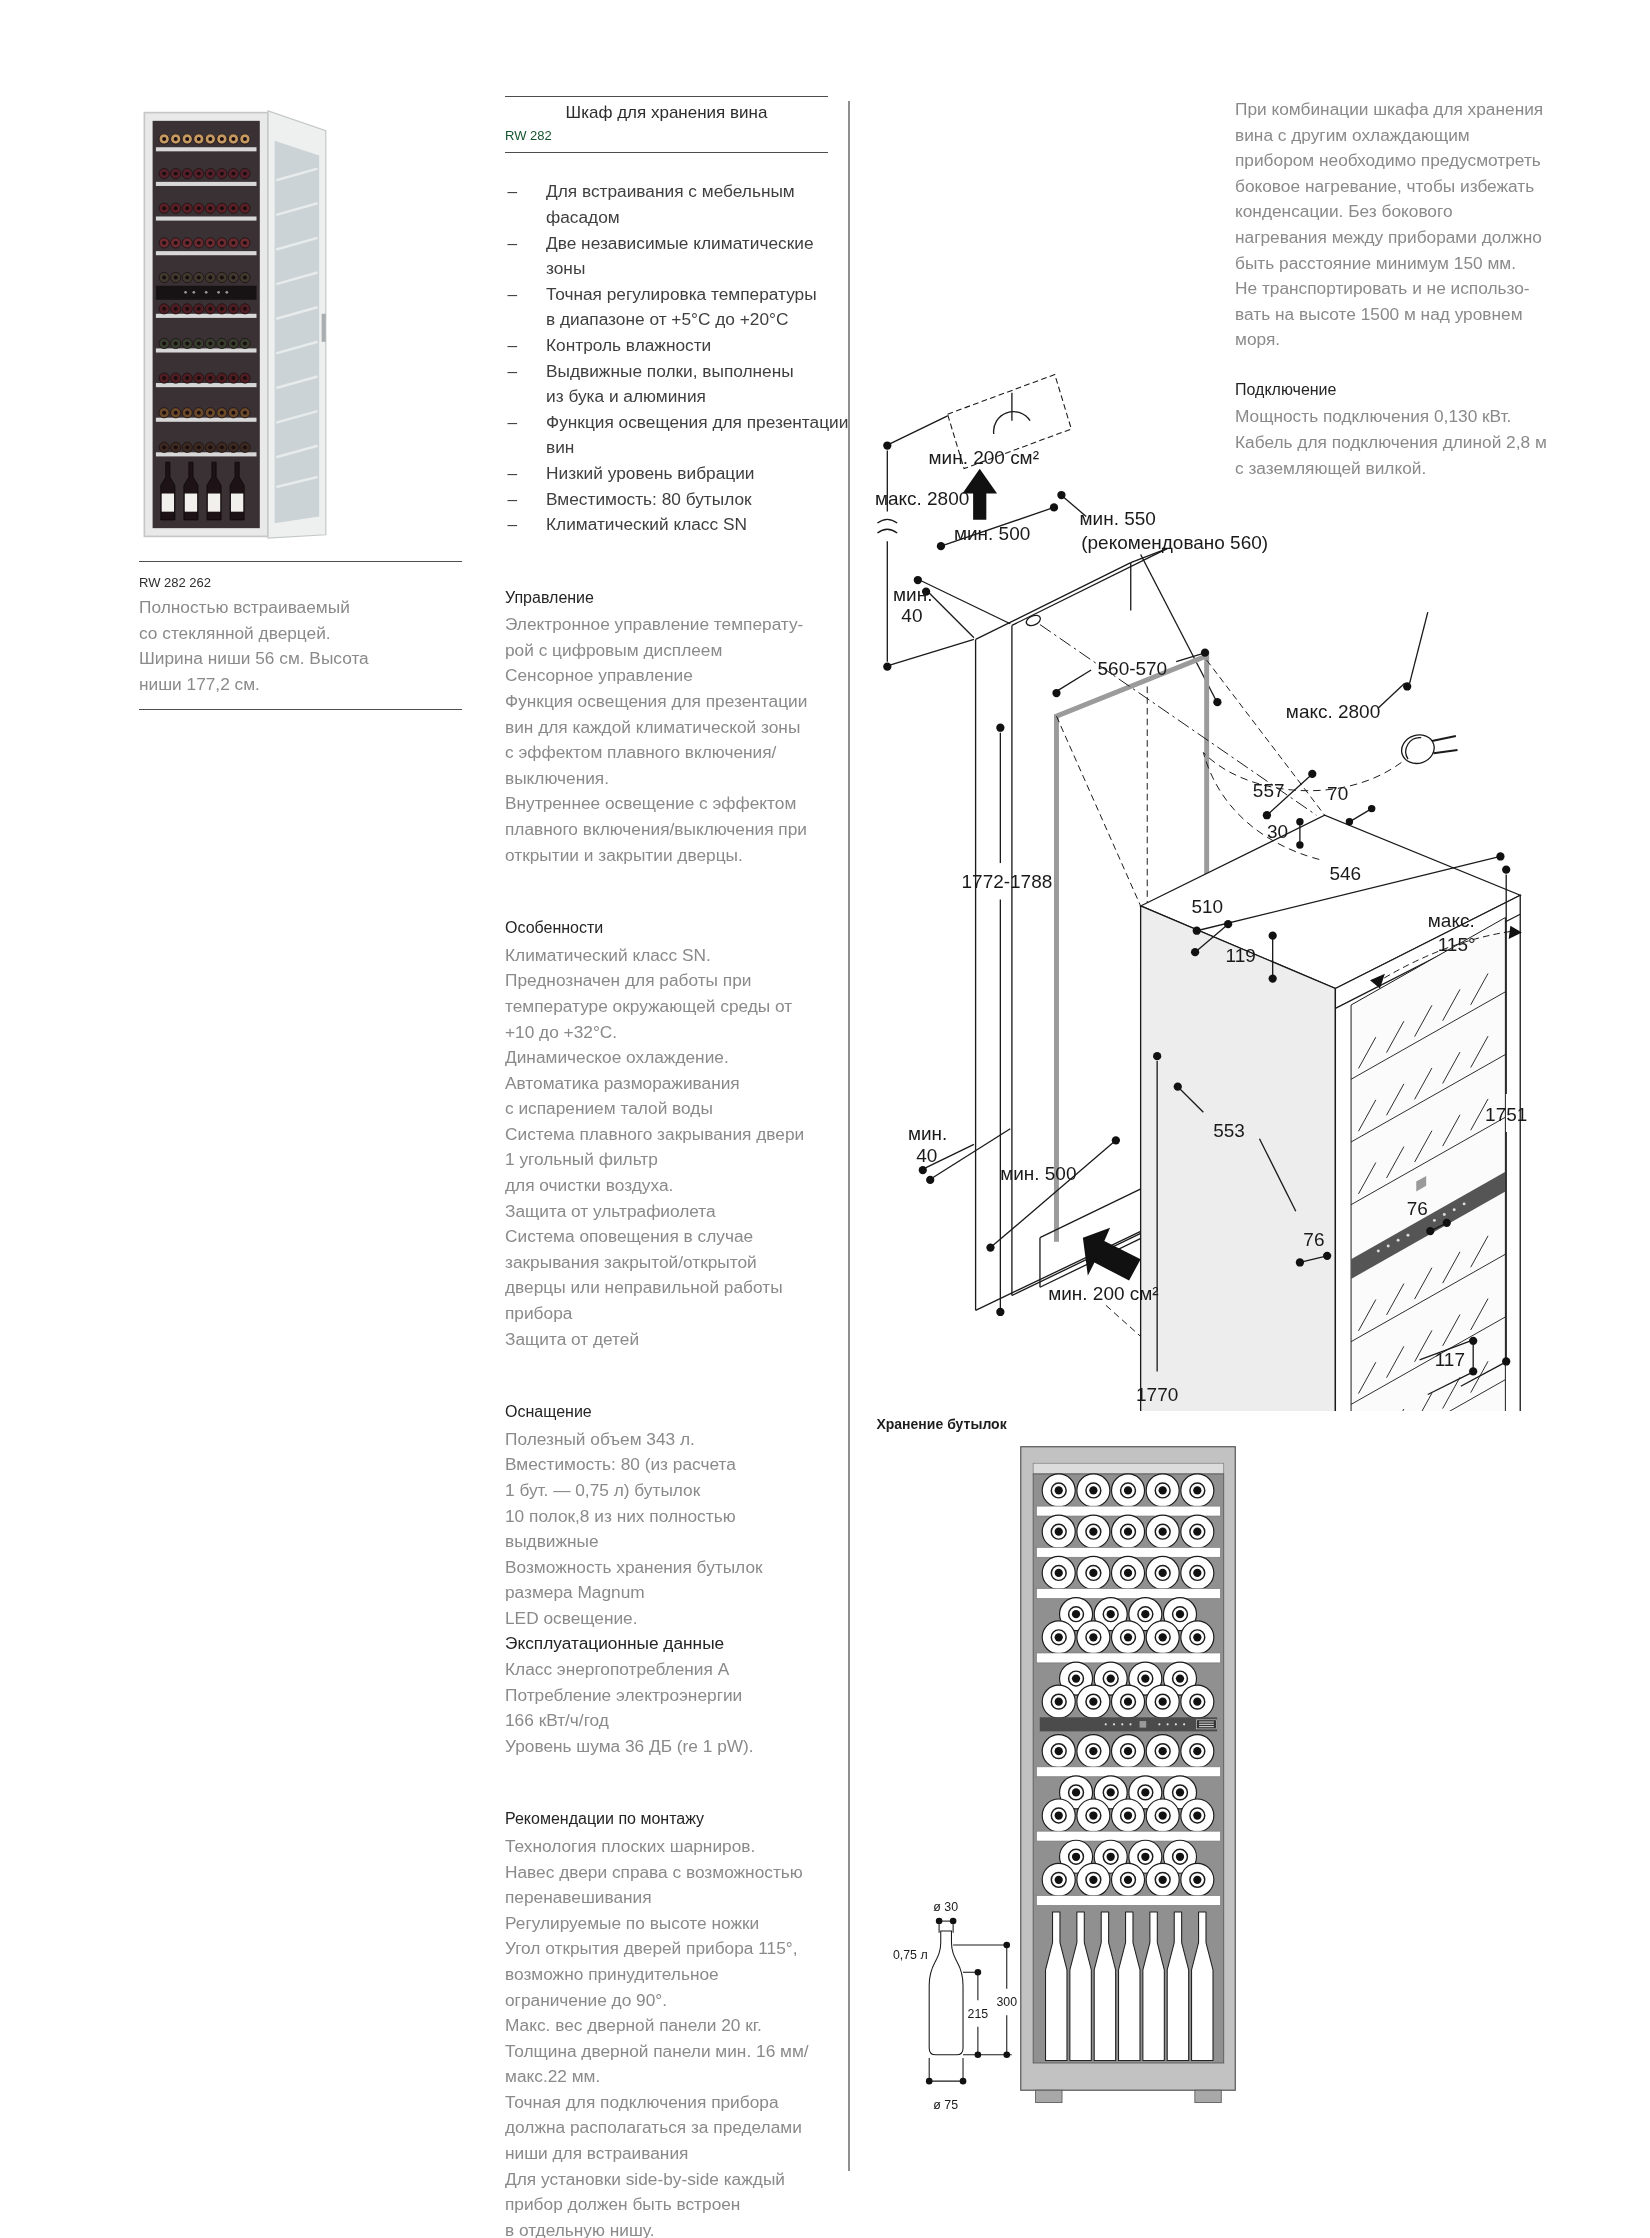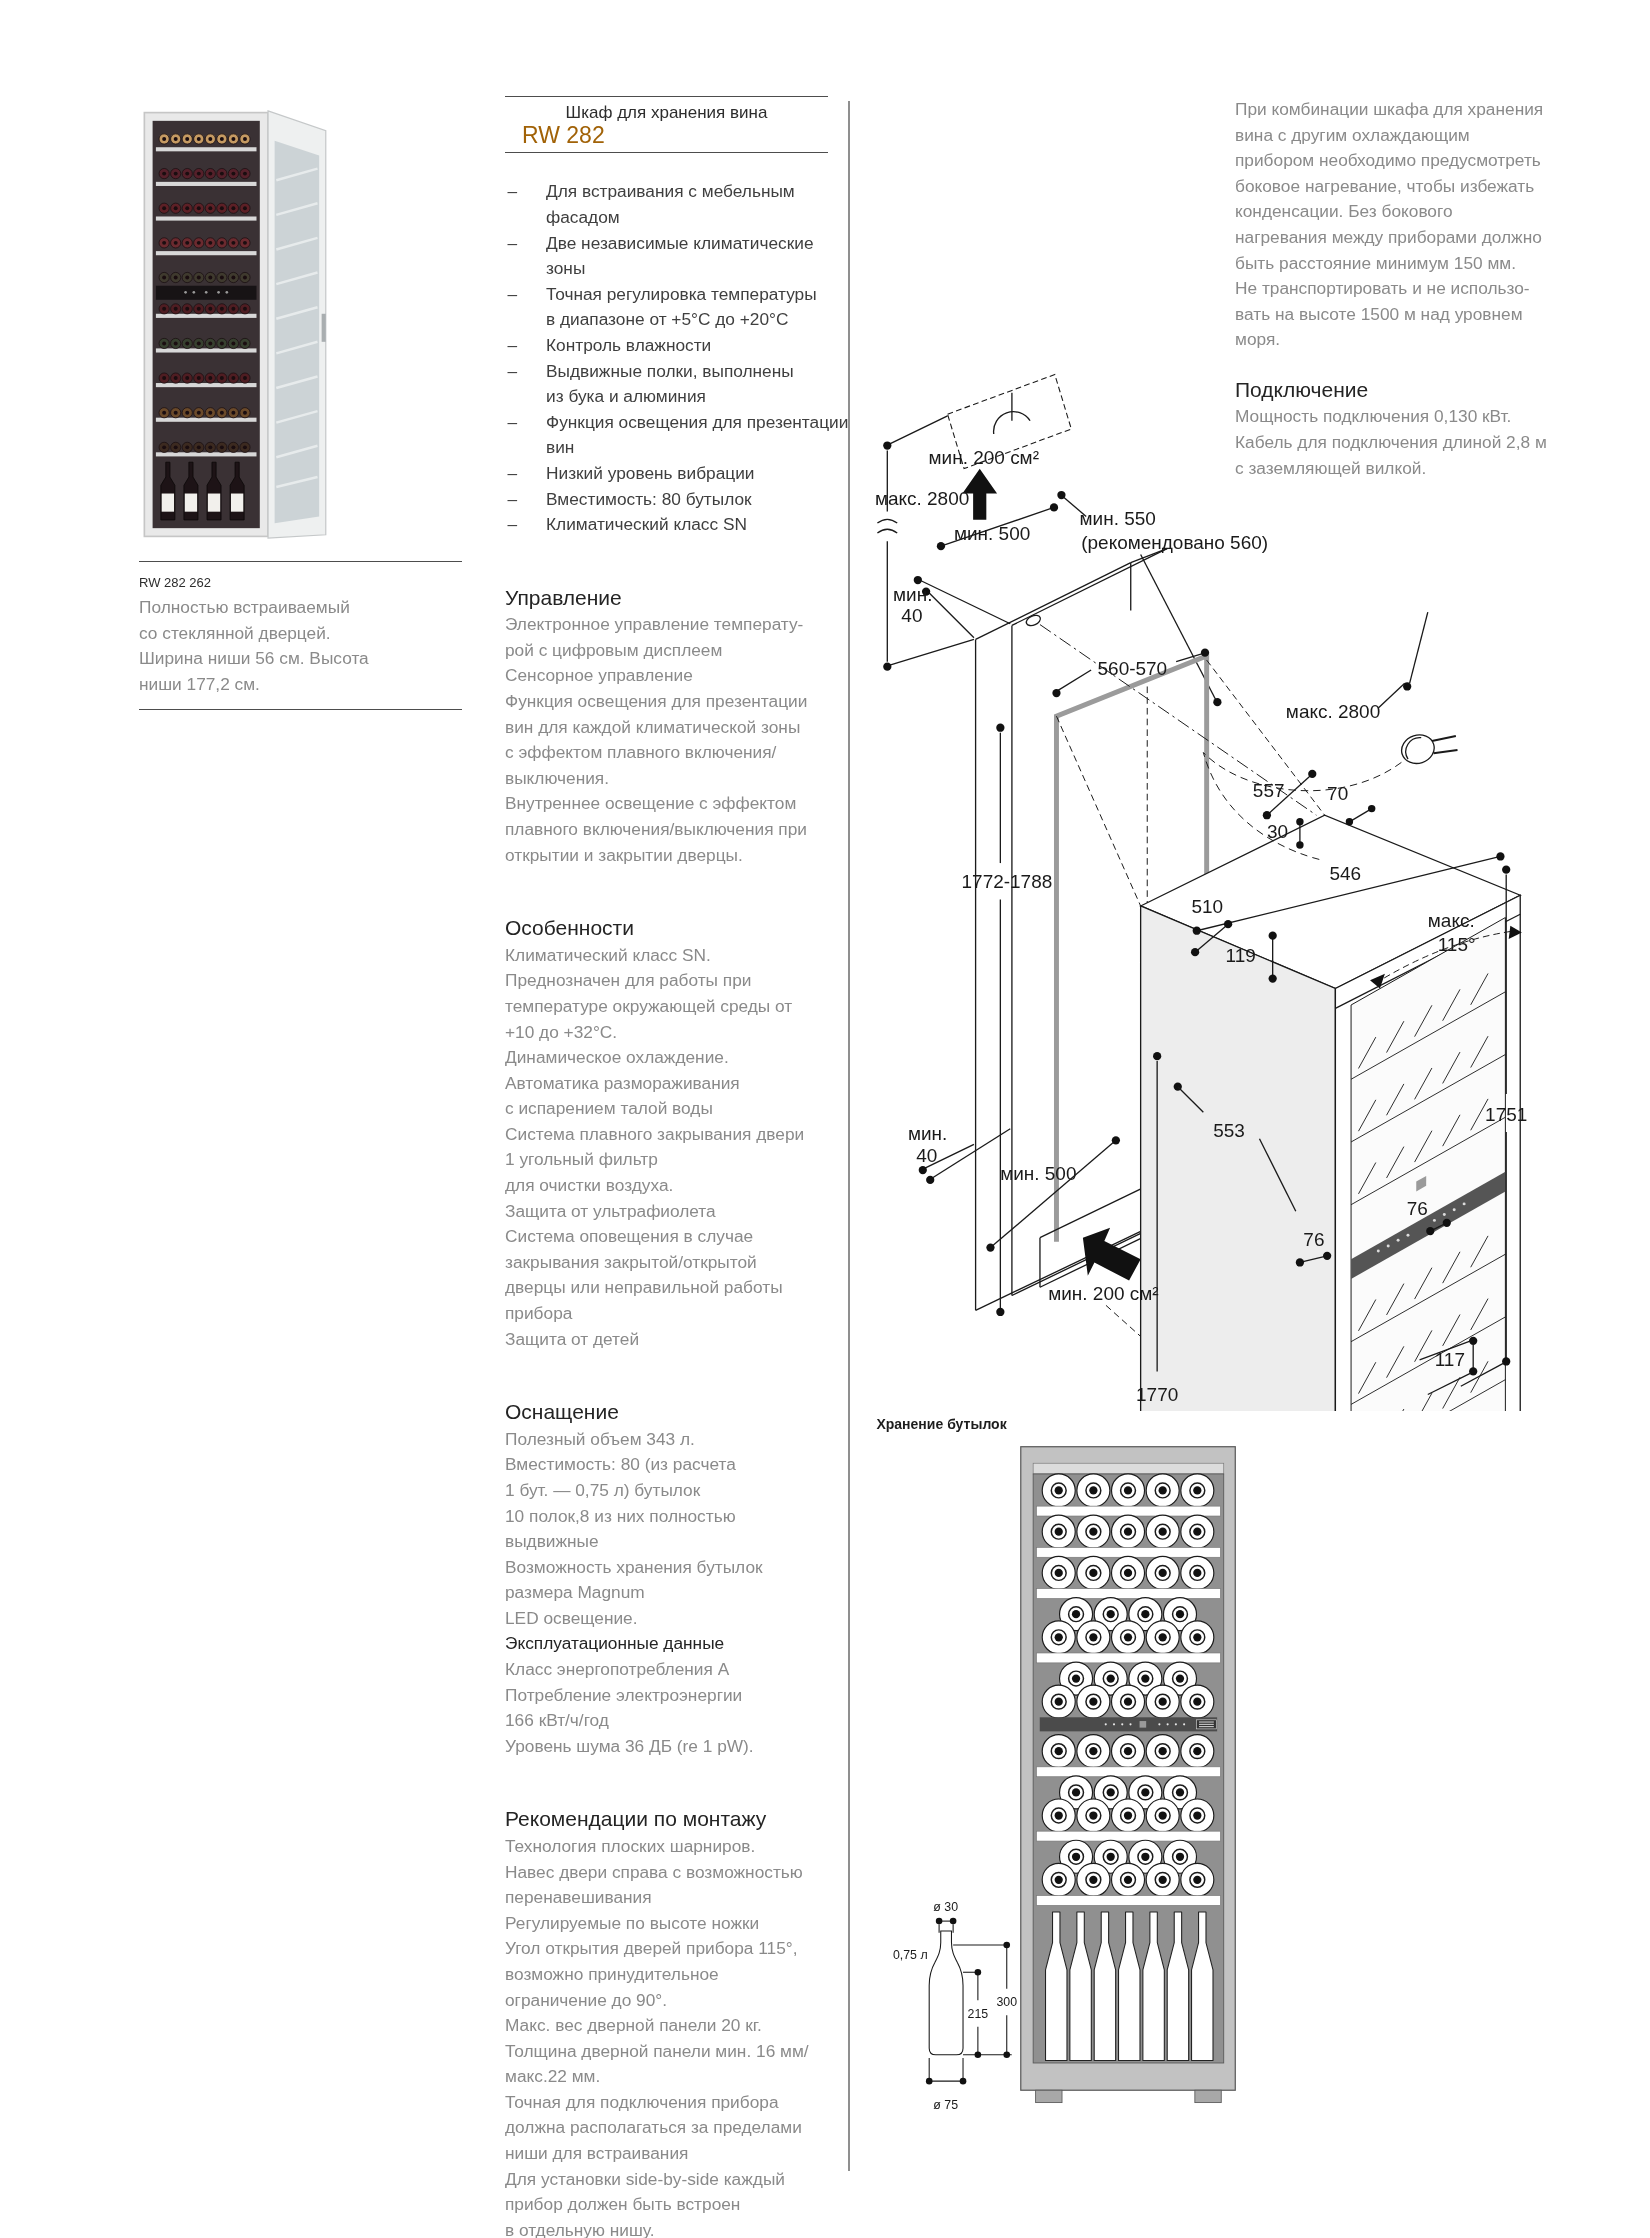--- a/index.html
+++ b/index.html
@@ -8,27 +8,27 @@
   .abs{position:absolute;}
   
   .left-info{left:139px;top:561px;width:323px;border-top:1.7px solid #4d4d4d;border-bottom:1.7px solid #4d4d4d;
              padding:8.3px 0 11.6px 0;}
   .model-title{font-size:13px;line-height:25px;color:#2d2d2d;}
   .body-lines div{font-size:17.3px;line-height:25.6px;color:#8a8a8a;white-space:nowrap;}
   
   .mid-col{left:505px;top:96px;width:323px;}
   .title-block{border-top:1.7px solid #4d4d4d;border-bottom:1.7px solid #4d4d4d;padding:4.1px 0 5px 0;}
   .t1{font-size:17px;line-height:23px;color:#2d2d2d;text-align:center;}
-  .t2{font-size:23px;line-height:23px;color:#a16207;margin-left:17px;}
+  .t2{font-size:13px;line-height:23px;color:#14532d;}
   .bullets{margin-top:26.4px;}
   .bullet{position:relative;padding-left:41px;}
   .bullet .dash{position:absolute;left:2.5px;top:0;font-size:17.3px;line-height:25.6px;color:#3f3f3f;}
   .bullet .bl div{font-size:17.3px;line-height:25.6px;color:#3f3f3f;white-space:nowrap;}
   .section{margin-top:48px;}
-  .section .h{font-size:21px;line-height:24px;color:#242424;font-weight:500;margin-bottom:2.5px;}
+  .section .h{font-size:16px;line-height:24px;color:#242424;font-weight:500;margin-bottom:2.5px;}
   .subhead{font-size:17.3px;line-height:25.6px;color:#242424;font-weight:500;}
   
   .right-col{left:1235px;top:97px;width:355px;}
   .right-col .section{margin-top:25px;}
   
   .vdivider{left:848px;top:101px;width:1.7px;height:2070px;background:#8f8f8f;}
   svg{display:block;}
   svg text{font-family:"Liberation Sans","DejaVu Sans",sans-serif;fill:#1a1a1a;}
   .dim{font-size:23px;}
   .dims{font-size:15px;}

